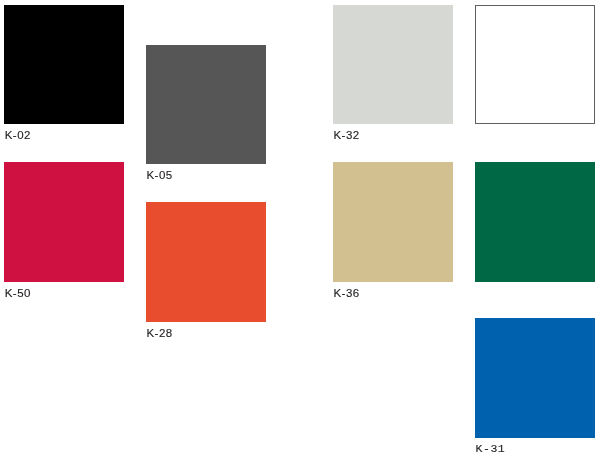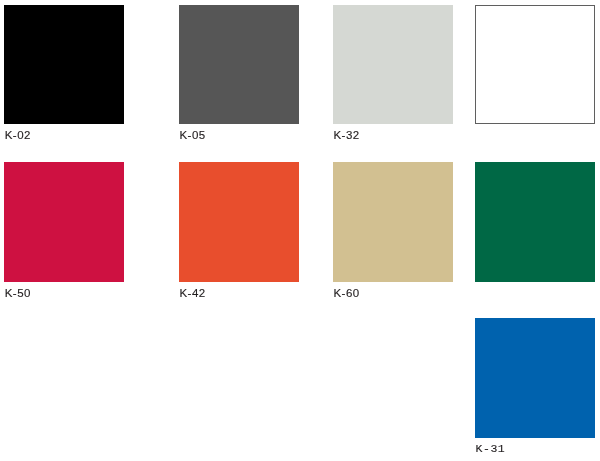--- a/index.html
+++ b/index.html
@@ -39,21 +39,21 @@
     font-size: 11.5px;
     line-height: 12px;
     letter-spacing: 0.5px;
     color: #231f20;
     -webkit-text-stroke: 0.14px #231f20;
     white-space: nowrap;
   }
 
   
   .c0 { left: 4.25px; }
-  .c1 { left: 179px; }
+  .c1 { left: 146px; margin-top: 40px; }
   .c2 { left: 333px; }
   .c3 { left: 475.15px; }
   .r0 { top: 4.85px; }
   .r1 { top: 162.1px; }
   .r2 { top: 318.3px; font-family: Liberation Mono, monospace; }
 </style>
 </head>
 <body>
 
 <div id="sheet">
@@ -77,26 +77,26 @@
     <div class="swatch-chip outlined" style="background: rgb(255, 255, 255); border-color: rgb(95, 95, 95);"></div>
   </div>
 
   <div class="swatch-cell c0 r1">
     <div class="swatch-chip" style="background: rgb(206, 17, 65);"></div>
     <div class="swatch-label">K-50</div>
   </div>
 
   <div class="swatch-cell c1 r1">
     <div class="swatch-chip" style="background: rgb(232, 78, 45);"></div>
-    <div class="swatch-label">K-42</div>
+    <div class="swatch-label">K-28</div>
   </div>
 
   <div class="swatch-cell c2 r1">
     <div class="swatch-chip" style="background: rgb(210, 192, 145);"></div>
-    <div class="swatch-label">K-60</div>
+    <div class="swatch-label">K-36</div>
   </div>
 
   <div class="swatch-cell c3 r1">
     <div class="swatch-chip" style="background: rgb(0, 104, 69);"></div>
   </div>
 
   <div class="swatch-cell c3 r2">
     <div class="swatch-chip" style="background: rgb(0, 98, 174);"></div>
     <div class="swatch-label">K-31</div>
   </div>

